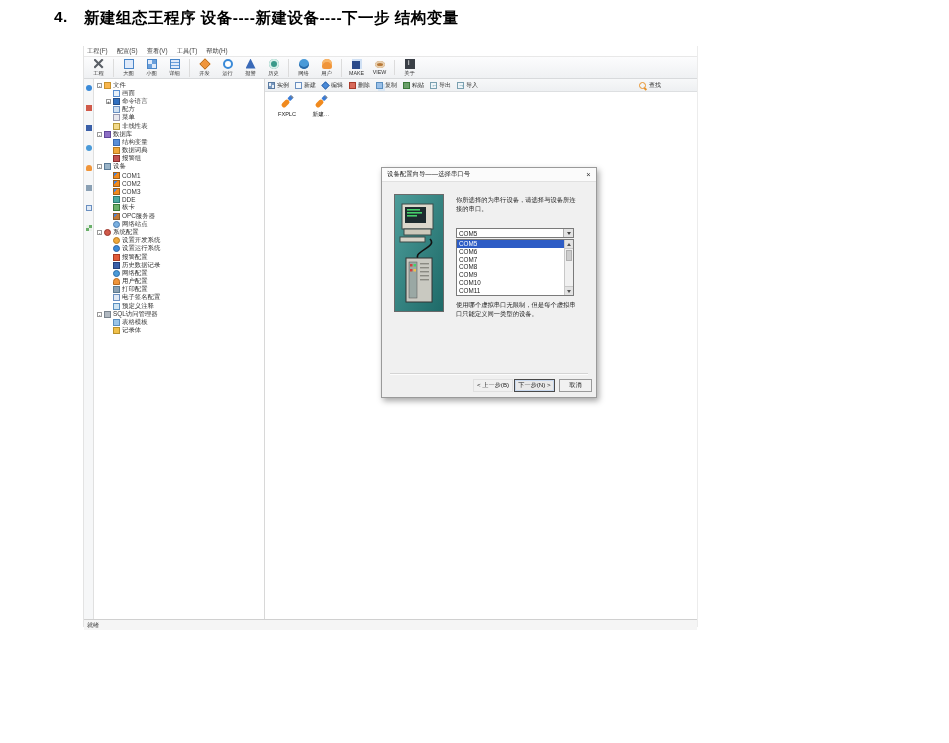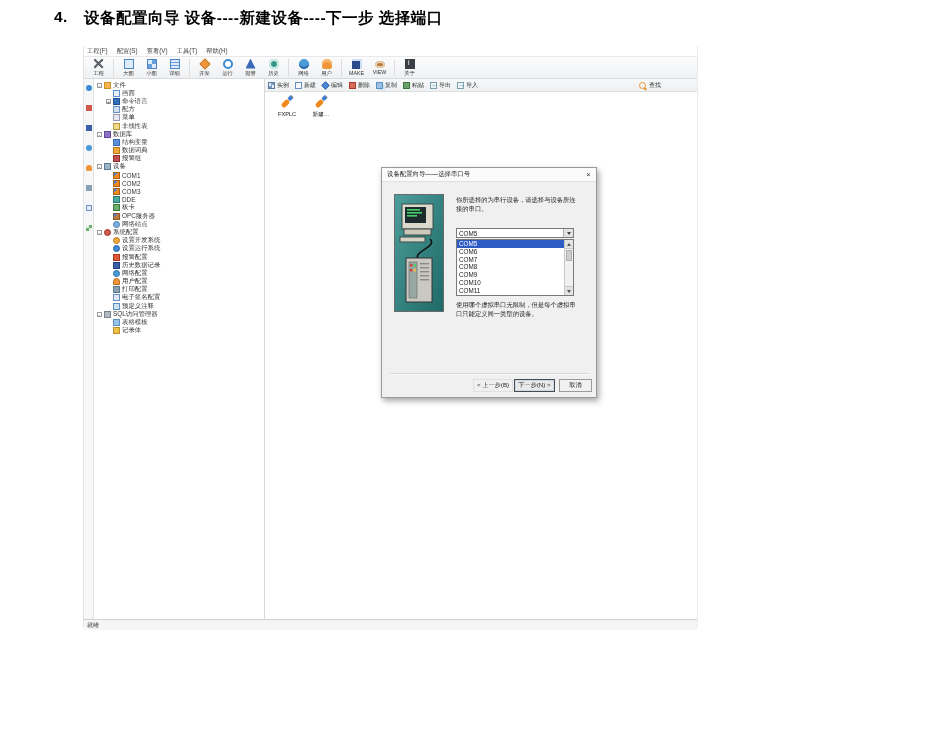--- a/index.html
+++ b/index.html
@@ -157,21 +157,21 @@
         background:#ededed;color:#222;padding:0;}
   .dbtn.back{left:91px;width:40px;border:1px solid #e0e0e0;background:#f0f0f0;}
   .dbtn.next{left:132px;width:41px;border:1px solid #4a4a4a;box-shadow:0 0 0 1px #c8d8ee inset;background:#e9e9e9;}
   .dbtn.cancel{left:177px;width:33px;border:1px solid #9a9a9a;background:#f1f1f1;}
 </style>
 </head>
 <body>
 
 <div class="heading">
   <span>4.</span>
-  <span>设备配置向导 设备----新建设备----下一步 选择端口</span>
+  <span>新建组态王程序 设备----新建设备----下一步 结构变量</span>
 </div>
 
 <div class="appwin">
 
   <div class="menubar">
 
   <span class="mitem">工程(F)</span>
       <span class="mitem">配置(S)</span>
       <span class="mitem">查看(V)</span>
       <span class="mitem">工具(T)</span>

